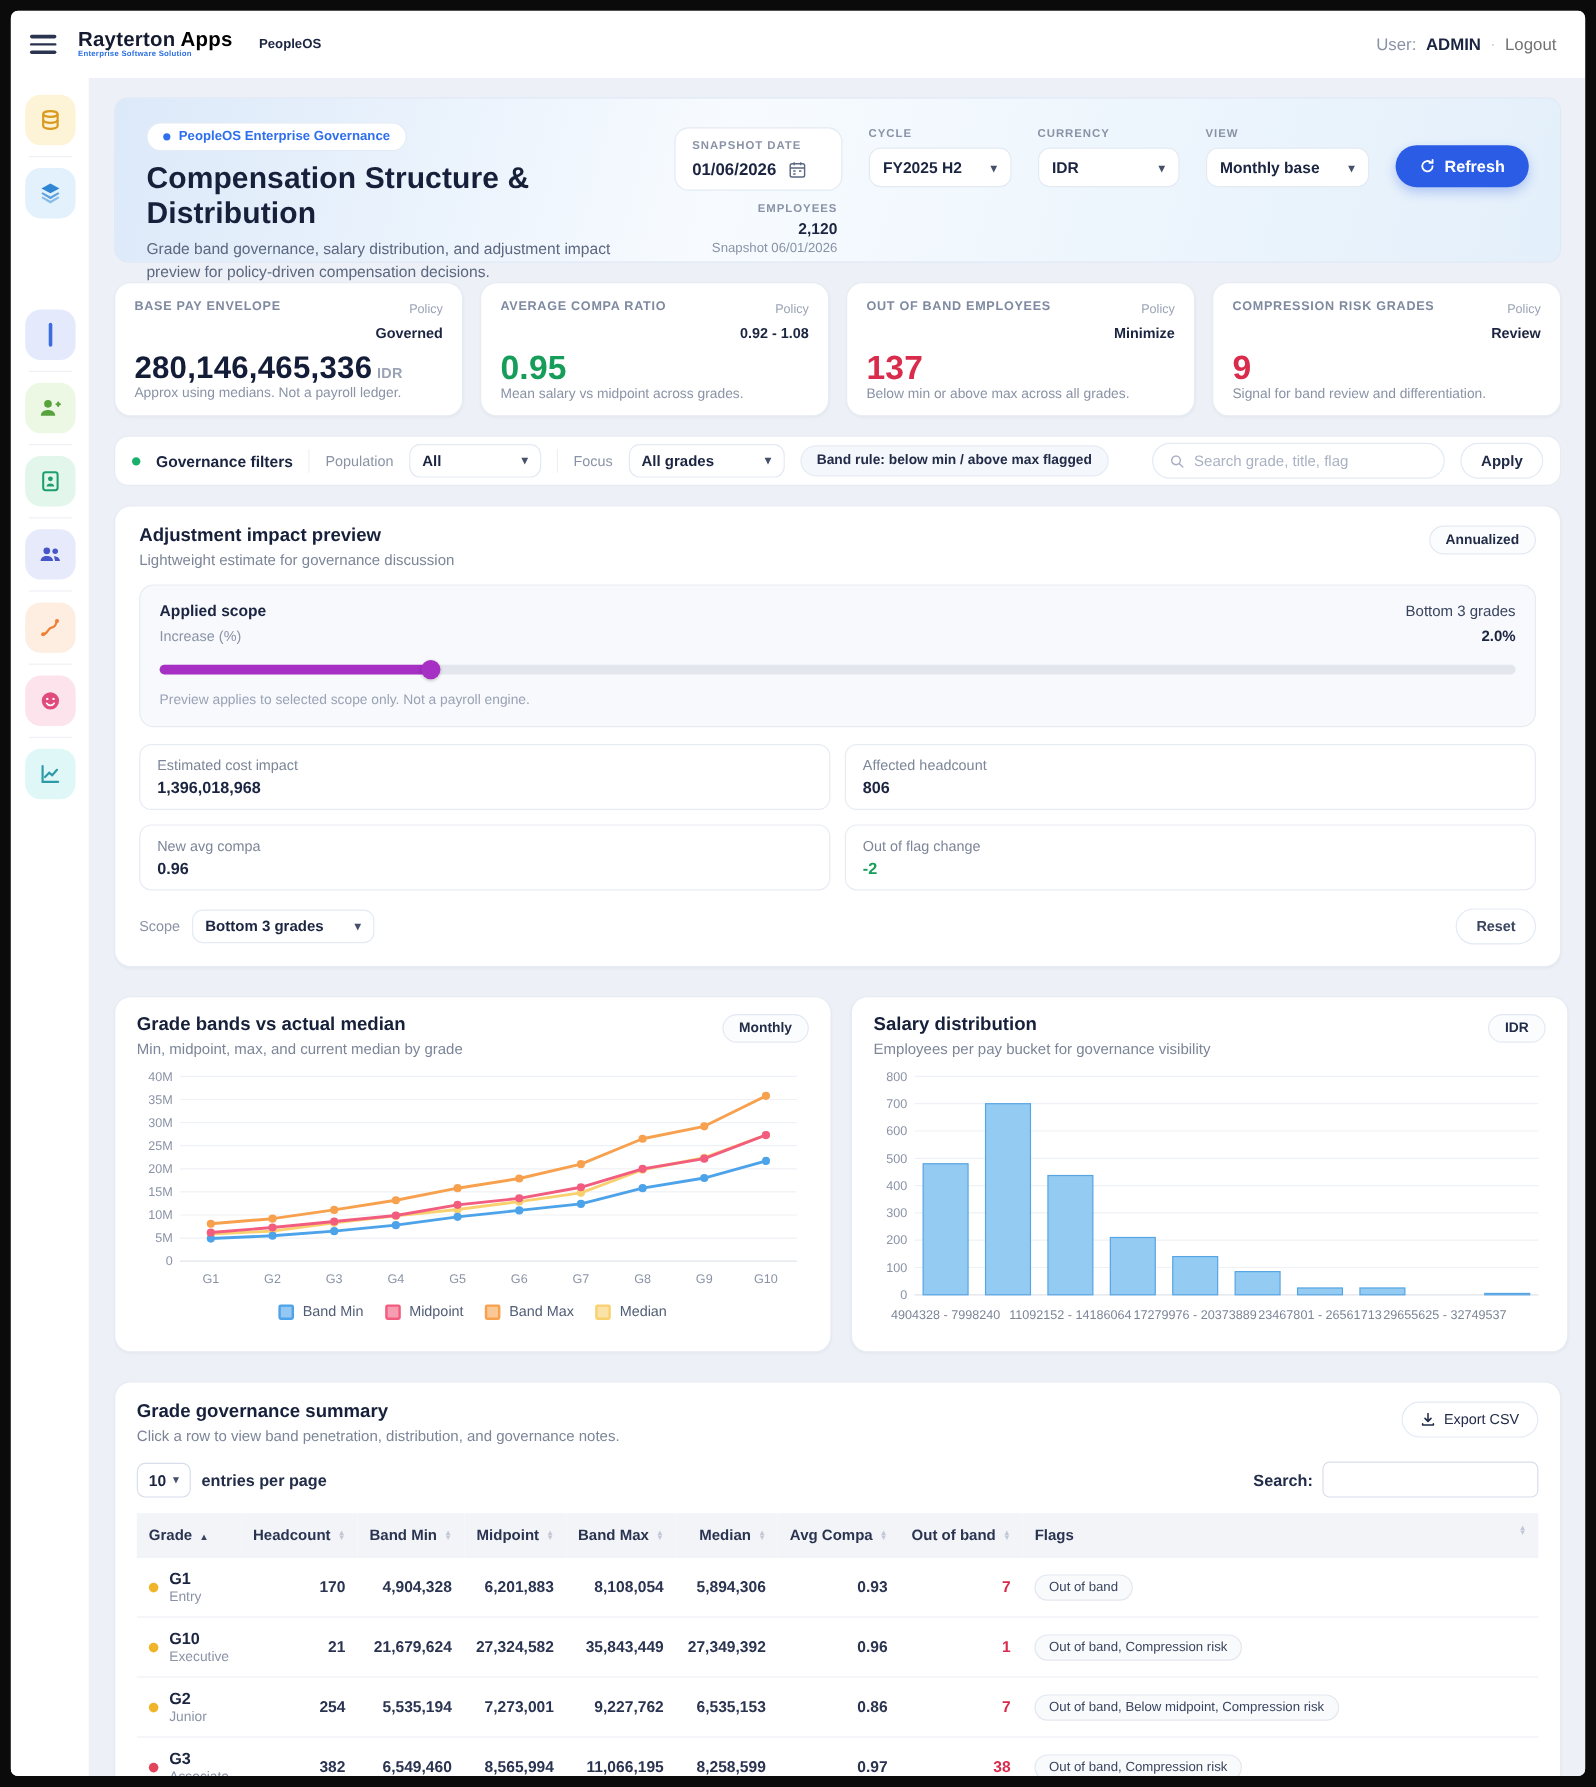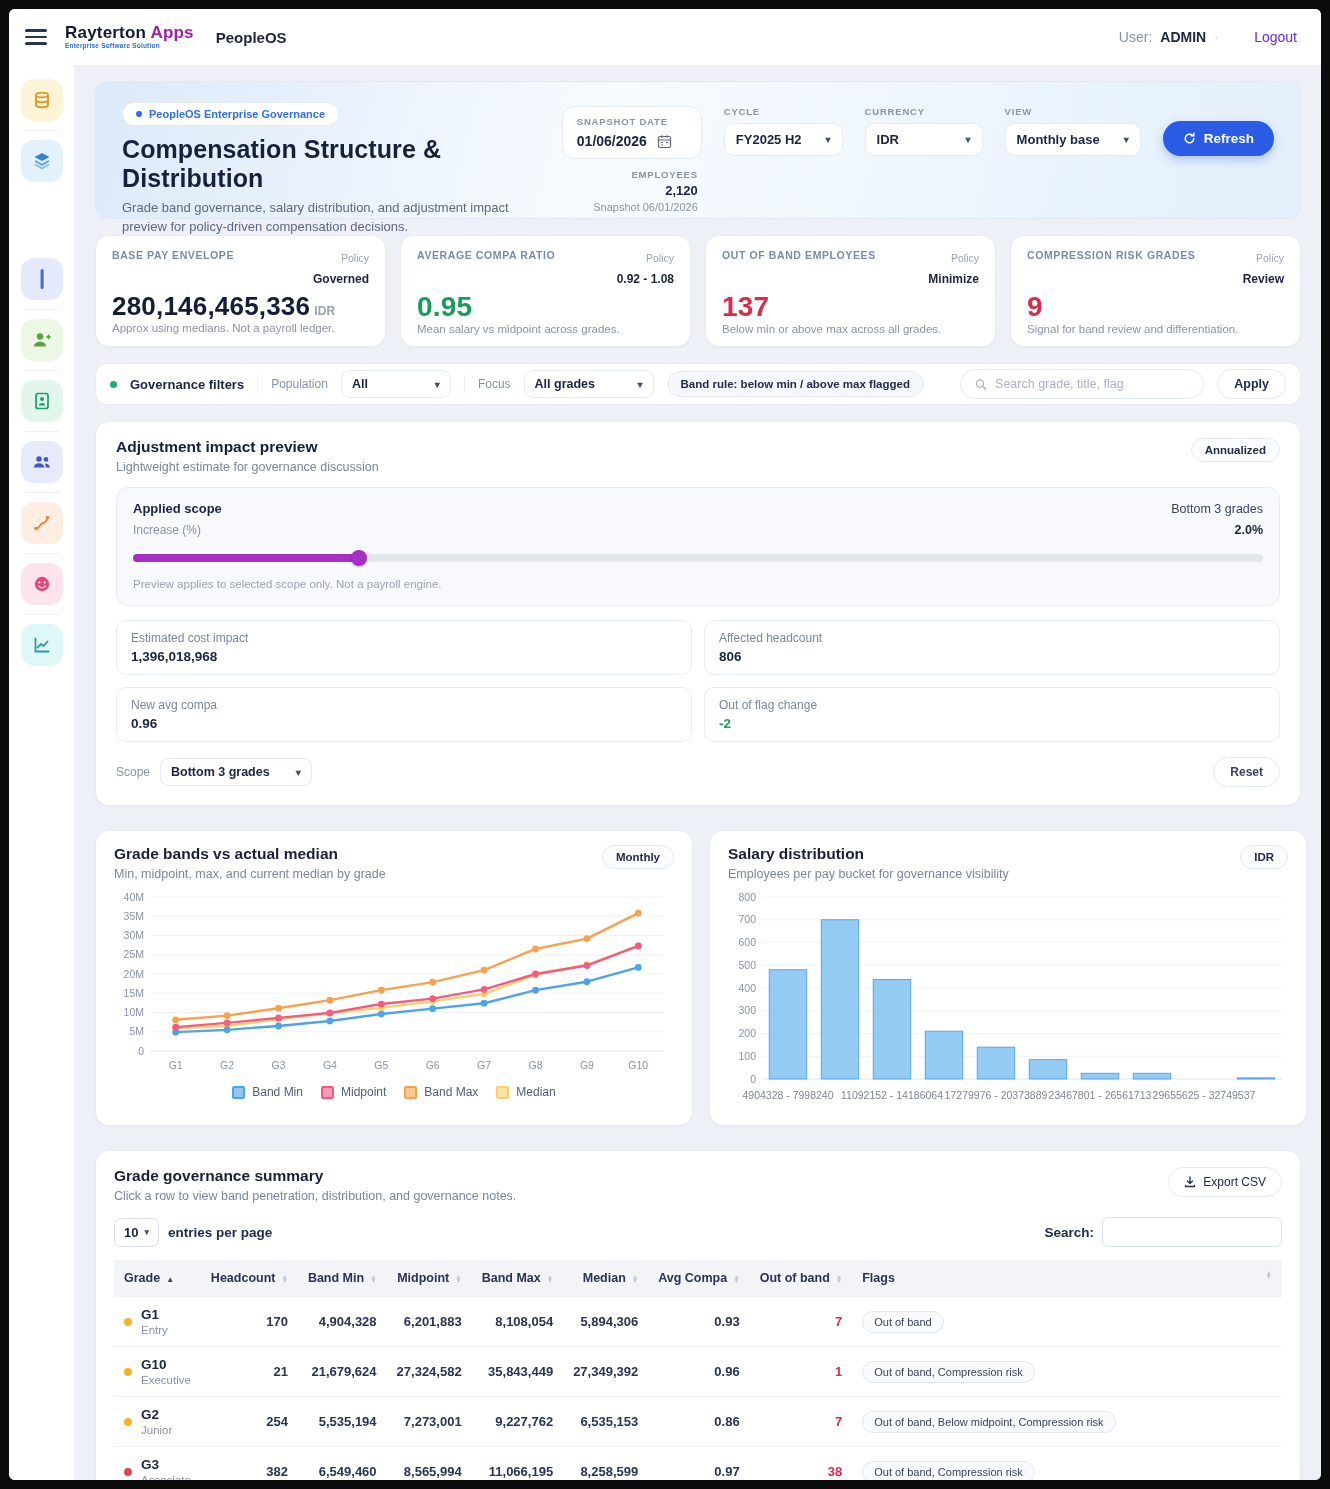--- a/index.html
+++ b/index.html
@@ -6,27 +6,27 @@
   html,body { width:1330px; height:1489px; background:#0b0b0b; font-family:"Liberation Sans", sans-serif; overflow:hidden; }
   .stage { position:relative; width:1330px; height:1489px; background:#0b0b0b; }
   .app { position:absolute; left:9px; top:9px; right:9px; bottom:9px; background:#fff; border-radius:6px; overflow:hidden; display:flex; flex-direction:column; }
 
   
   .topbar { height:56px; background:#fff; display:flex; align-items:center; padding:0 24px 0 16px; flex:0 0 auto; }
   .hamburger { width:22px; display:flex; flex-direction:column; gap:4px; cursor:pointer; margin-right:18px; }
   .hamburger span { height:2.5px; background:#2a3350; border-radius:2px; }
   .brand-block { line-height:1; margin-right:22px; }
   .brand-line { font-size:17px; font-weight:bold; color:#141b30; letter-spacing:.2px; }
-  .brand-line .accent { color:#a21caf; }
+  .brand-line .accent { color:#000000; }
   .brand-sub { font-size:6.5px; color:#2c6fe0; font-weight:bold; margin-top:2px; letter-spacing:.2px; }
-  .product { font-size:15px; font-weight:bold; color:#1b2440; }
+  .product { font-size:11px; font-weight:bold; color:#1b2440; }
   .topbar-right { margin-left:auto; display:flex; align-items:center; gap:8px; font-size:14px; color:#8a93a6; }
   .topbar-right .uname { color:#1b2440; font-weight:bold; }
   .topbar-right .dot-sep { color:#b9c0cd; font-size:12px; }
-  .topbar-right .logout { color:#6d28d9; cursor:pointer;margin-left:28px; }
+  .topbar-right .logout { color:#737373; cursor:pointer; }
 
   
   .shell { display:flex; flex:1; min-height:0; }
   .sidebar { width:66px; background:#fff; border-right:1px solid #eef1f6; display:flex; flex-direction:column; align-items:center; padding-top:14px; flex:0 0 auto; }
   .side-item { width:42px; height:42px; border-radius:13px; display:flex; align-items:center; justify-content:center; cursor:pointer; }
   .side-div { width:36px; height:1px; background:#eef1f6; margin:9px 0; }
   .side-gap { height:76px; }
 
   .main { flex:1; background:#edf1f7; padding:16px 20px 0 20px; overflow:hidden; }
 

